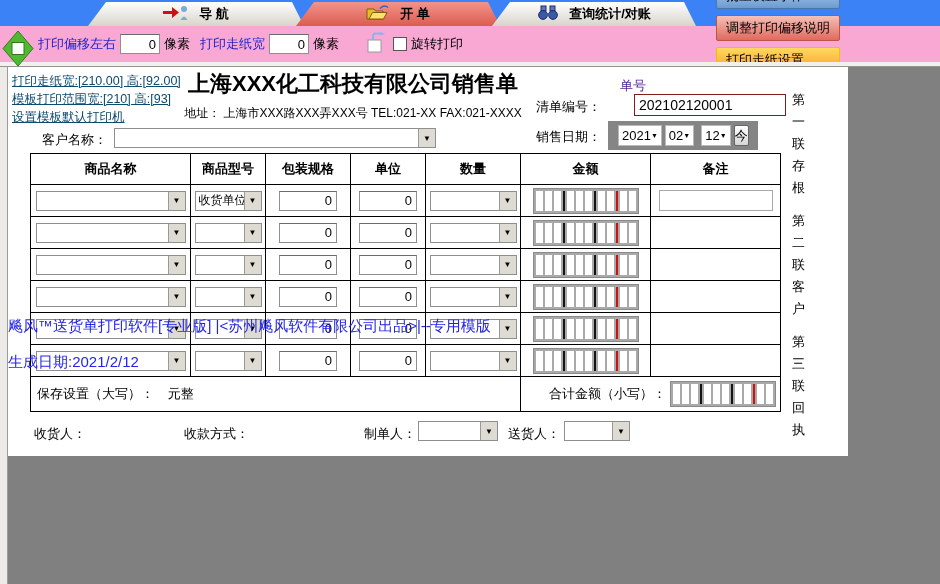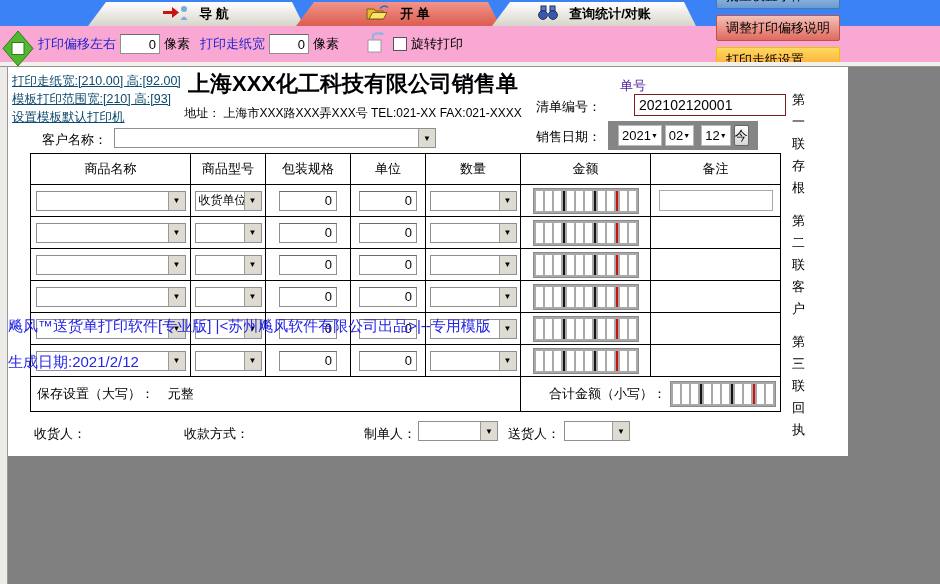--- a/index.html
+++ b/index.html
@@ -59,21 +59,21 @@
   .combo{display:inline-flex;position:relative;background:#fff;border:1px solid #8f8f8f;
          height:20px;box-sizing:border-box;align-items:center;vertical-align:middle;}
   .cfield{flex:1;font-size:12px;padding-left:3px;text-align:left;overflow:hidden;white-space:nowrap;}
   .cbtn{width:16px;align-self:stretch;background:#dedbd3;border-left:1px solid #9a9a9a;
         display:flex;align-items:center;justify-content:center;font-size:8px;}
   .customer-combo{position:absolute;left:106px;top:61px;width:322px;}
 
   
   .sale-table{position:absolute;left:22px;top:86px;border-collapse:collapse;table-layout:fixed;}
   .sale-table th,.sale-table td{border:1px solid #000;padding:0;text-align:center;vertical-align:middle;}
-  .sale-table th{font-weight:normal;font-size:13px;height:30px;}
+  .sale-table th{font-weight:bold;font-size:13px;height:30px;}
   .sale-table td{height:31px;}
   .col1{width:160px;}.col2{width:75px;}.col3{width:85px;}.col4{width:75px;}
   .col5{width:95px;}.col6{width:130px;}.col7{width:130px;}
   .w-prod{width:150px;}.w-model{width:67px;}.w-qty{width:87px;}
   .num-input{width:58px;height:20px;border:1px solid #8f8f8f;border-top-color:#6b6b6b;background:#fff;
              text-align:right;font-size:13px;padding:0 4px;box-sizing:border-box;}
   .note-input{width:114px;height:21px;border:1px solid #a9a9a9;background:#fff;font-size:13px;box-sizing:border-box;}
   .digit-grid{display:inline-flex;align-items:stretch;gap:2px;background:#a9a9a9;border:1px solid #8a8a8a;
               padding:2px;height:20px;vertical-align:middle;}
   .dg-cell{width:7px;background:#fff;}

